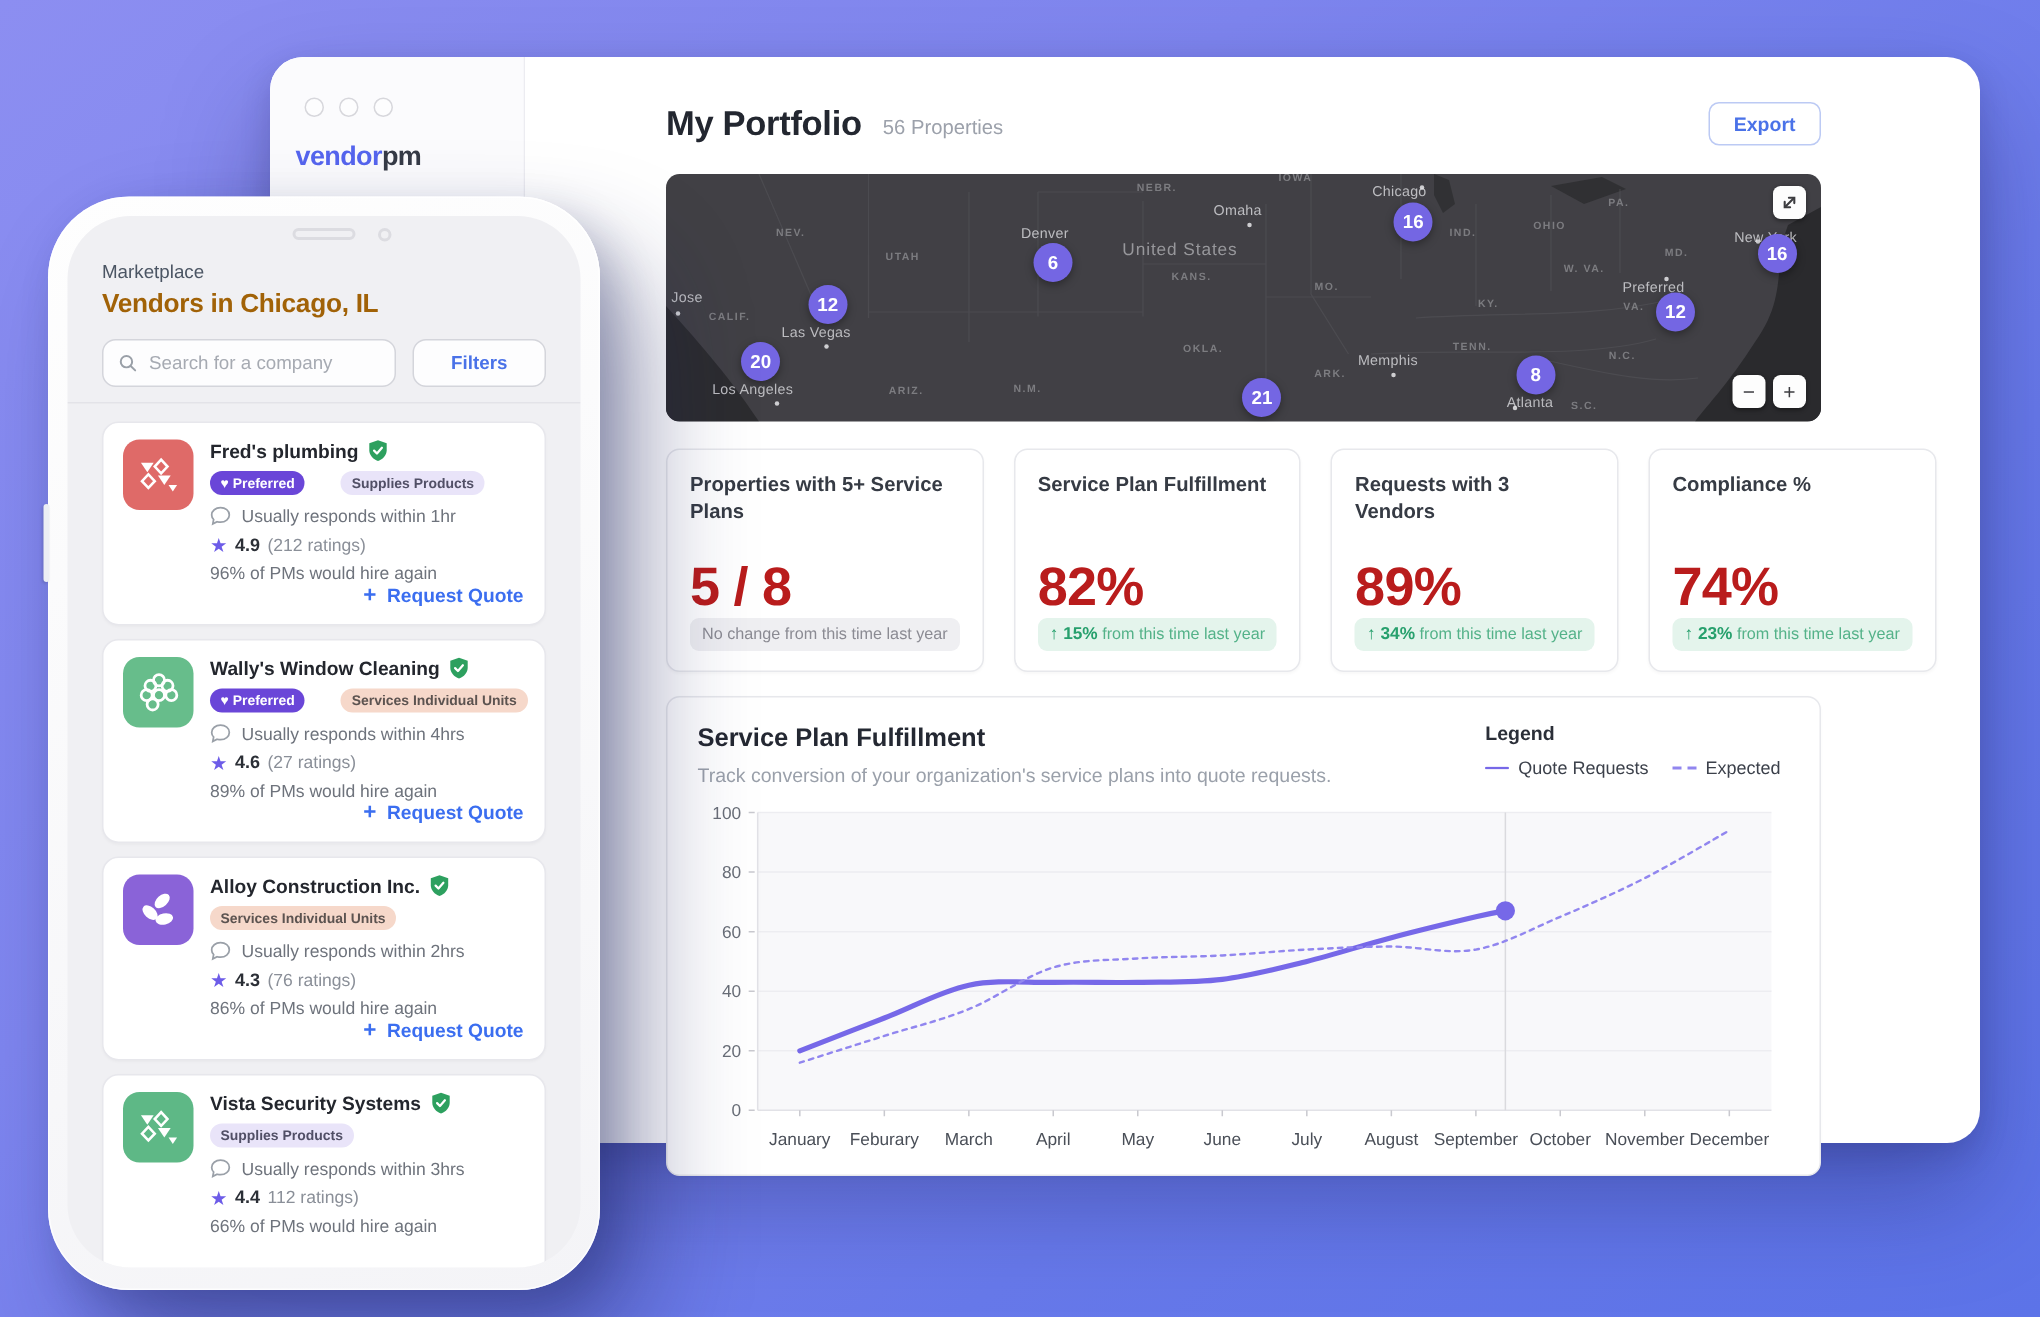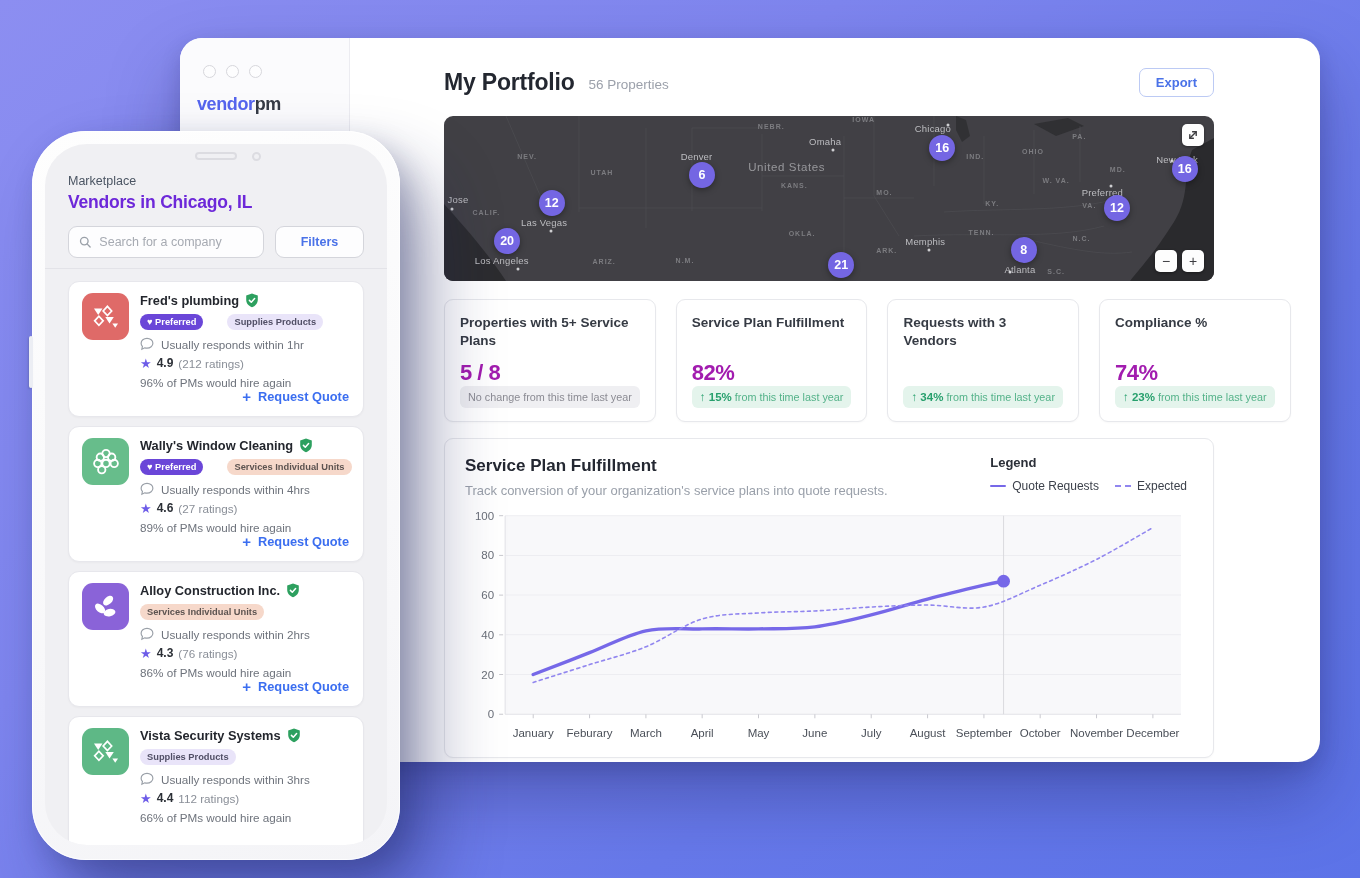--- a/index.html
+++ b/index.html
@@ -45,21 +45,21 @@
                box-shadow:0 1px 3px rgba(0,0,0,.4); cursor:pointer; border:none; font-family:inherit;}
   .map .expand { right:10px; top:8px; }
   .map .zo { right:37px; bottom:9px; } .map .zi { right:10px; bottom:9px; }
 
   
   .stats { display:flex; gap:20px; margin-top:18px; }
   .stat-card { flex:1; background:#fff; border:1px solid #e7e8ec; border-radius:9px; padding:14px 15px 13px;
                display:flex; flex-direction:column; min-height:122px;
                box-shadow:0 1px 2px rgba(20,20,40,.03); }
   .stat-card .t { font-size:13.5px; font-weight:700; color:#363b44; line-height:1.35; min-height:38px; }
-  .stat-card .v { font-size:22px; font-weight:800; color:#a21caf; margin-top:8px; letter-spacing:-.5px;}
+  .stat-card .v { font-size:36px; font-weight:800; color:#b91c1c; margin-top:18px; letter-spacing:-.5px;}
   .pill { margin-top:auto; border-radius:6px; padding:5px 8px; font-size:10.8px; white-space:nowrap; overflow:hidden;}
   .pill.neutral { background:#efeff2; color:#8b8b93; }
   .pill.up { background:#e4f4ec; color:#54b289; }
   .pill.up b { color:#27a06d; font-size:11.5px; margin-right:3px; font-weight:700;}
 
   
   .chart-card { position:relative; margin-top:16px; height:320px; background:#fff; border:1px solid #e7e8ec;
                 border-radius:9px; padding:17px 20px; box-shadow:0 1px 2px rgba(20,20,40,.03);}
   .chart-card .ct { font-size:17px; font-weight:800; color:#242832; }
   .chart-card .cs { font-size:13px; color:#9aa0aa; margin-top:7px; }
@@ -80,21 +80,21 @@
   .side-btn { position:absolute; left:-3px; top:205px; width:4px; height:52px; border-radius:3px;
               background:#eceef4; box-shadow:-1px 1px 2px rgba(0,0,0,.12);}
   .screen { position:absolute; left:13px; right:13px; top:13px; bottom:15px; background:#f0f0f3;
             border-radius:42px; overflow:hidden; }
   .notch { position:absolute; left:50%; transform:translateX(-50%); top:8px; width:42px; height:8px;
            border:2px solid #dcdce1; border-radius:6px; background:transparent;}
   .camera { position:absolute; left:50%; transform:translateX(36px); top:8px; width:9px; height:9px;
             border:2px solid #dcdce1; border-radius:50%; }
   .ph-body { position:absolute; inset:0; padding:30px 23px 0; }
   .ph-eyebrow { font-size:12.5px; color:#4b5563; }
-  .ph-title { font-size:17.5px; font-weight:800; color:#6d28d9; margin-top:4px; letter-spacing:-.2px;}
+  .ph-title { font-size:17.5px; font-weight:800; color:#a16207; margin-top:4px; letter-spacing:-.2px;}
   .ph-search-row { display:flex; gap:11px; margin-top:13px; }
   .ph-search { flex:1; display:flex; align-items:center; gap:8px; background:#fdfdfe; border:1px solid #d4d5db;
                border-radius:9px; height:32px; padding:0 10px; }
   .ph-search input { border:none; outline:none; background:transparent; font-family:inherit;
                      font-size:12.5px; color:#3c414b; width:100%; }
   .ph-search input::placeholder { color:#a6aab2; }
   .ph-filters { width:89px; background:#fdfdfe; border:1px solid #d4d5db; border-radius:9px;
                 color:#4a72e8; font-size:12.5px; font-weight:600; font-family:inherit; cursor:pointer;}
   .ph-divider { position:absolute; left:0; right:0; top:124px; height:1px; background:#e3e3e8; }
   .v-list { margin:14px -23px 0; padding:9px 23px 0; display:flex; flex-direction:column; gap:9px; }
@@ -247,20 +247,21 @@
   </div>
 
   <div class="stat-card">
     <div class="t">Service Plan Fulfillment</div>
     <div class="v">82%</div>
     <div class="pill up"><b>↑ 15%</b>from this time last year</div>
   </div>
 
   <div class="stat-card">
     <div class="t">Requests with 3 Vendors</div>
+    <div class="v">89%</div>
     <div class="pill up"><b>↑ 34%</b>from this time last year</div>
   </div>
 
   <div class="stat-card">
     <div class="t">Compliance %</div>
     <div class="v">74%</div>
     <div class="pill up"><b>↑ 23%</b>from this time last year</div>
   </div>
 </div>
 

